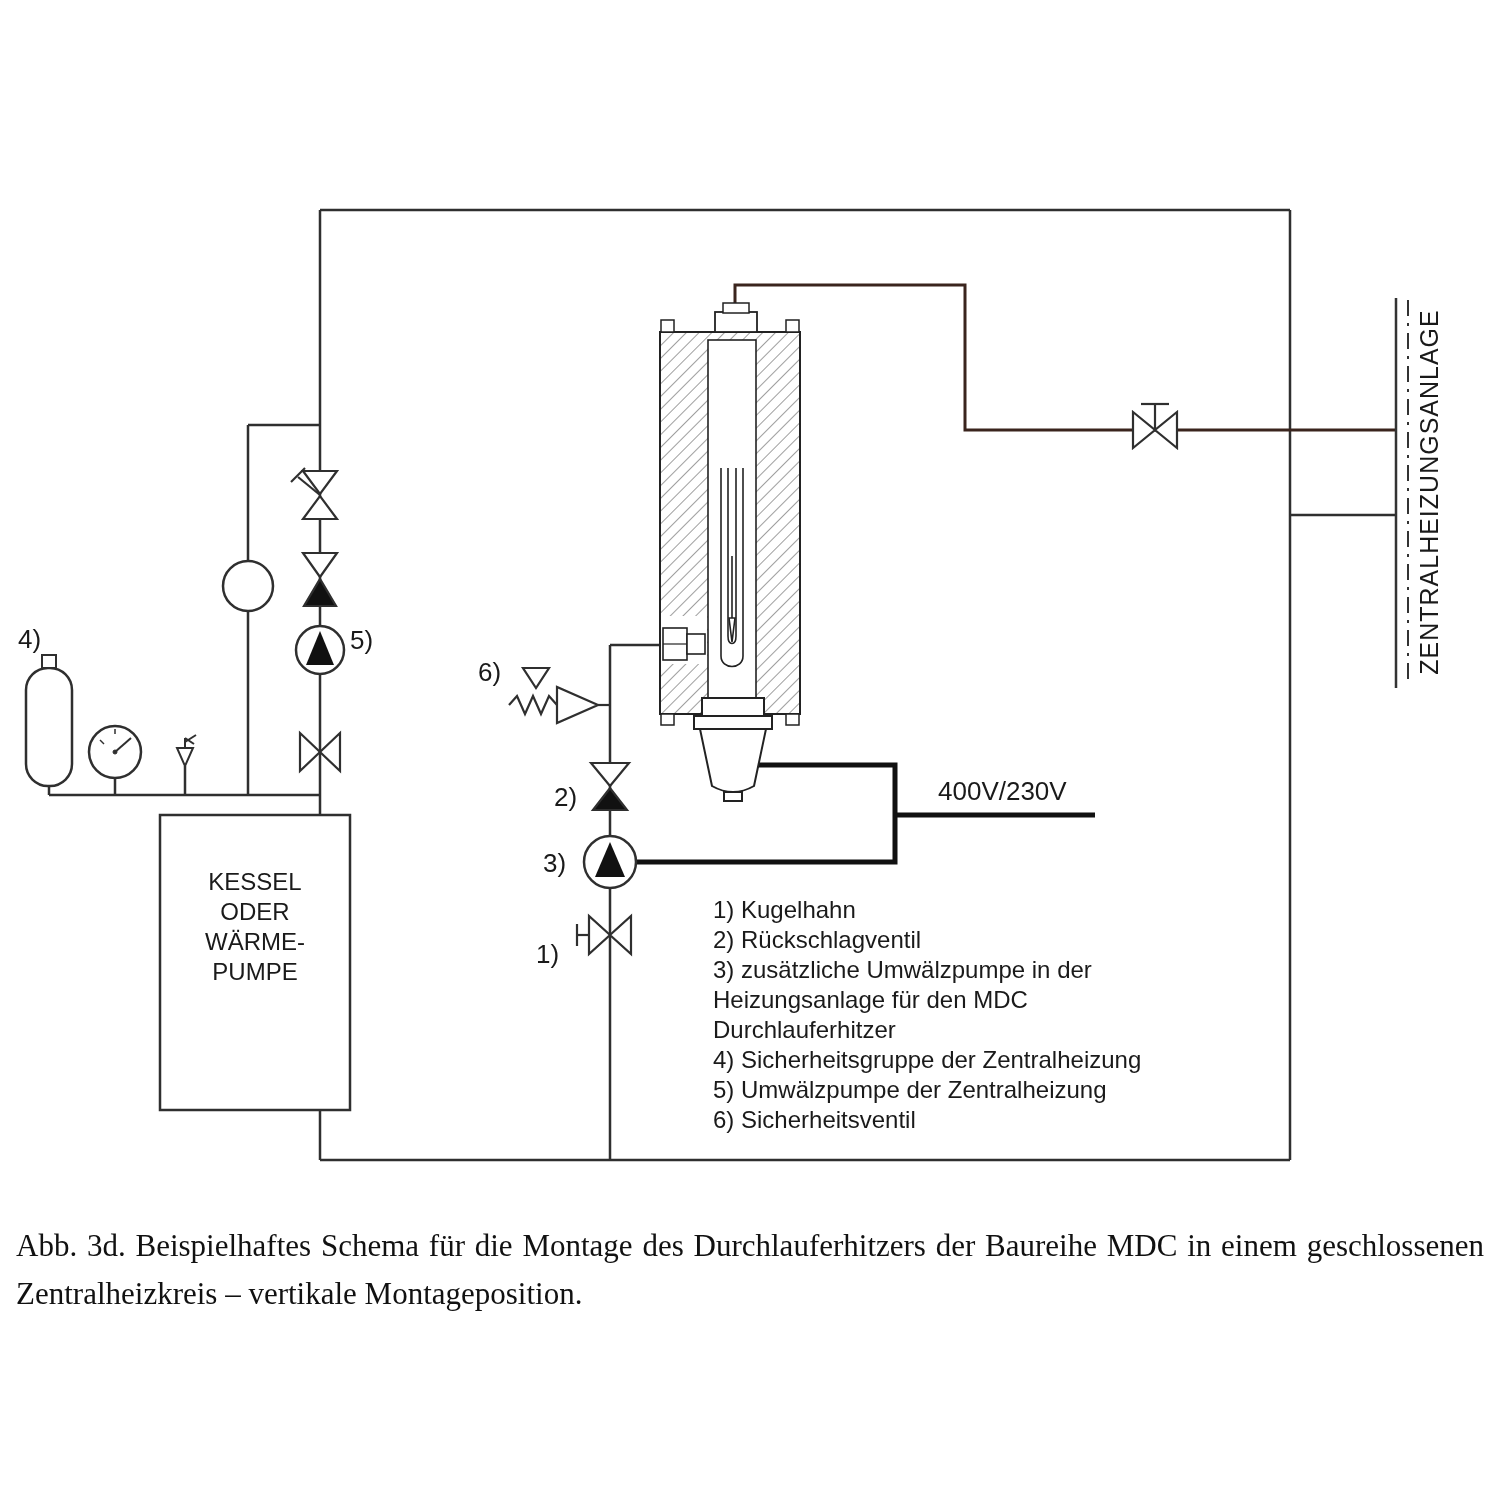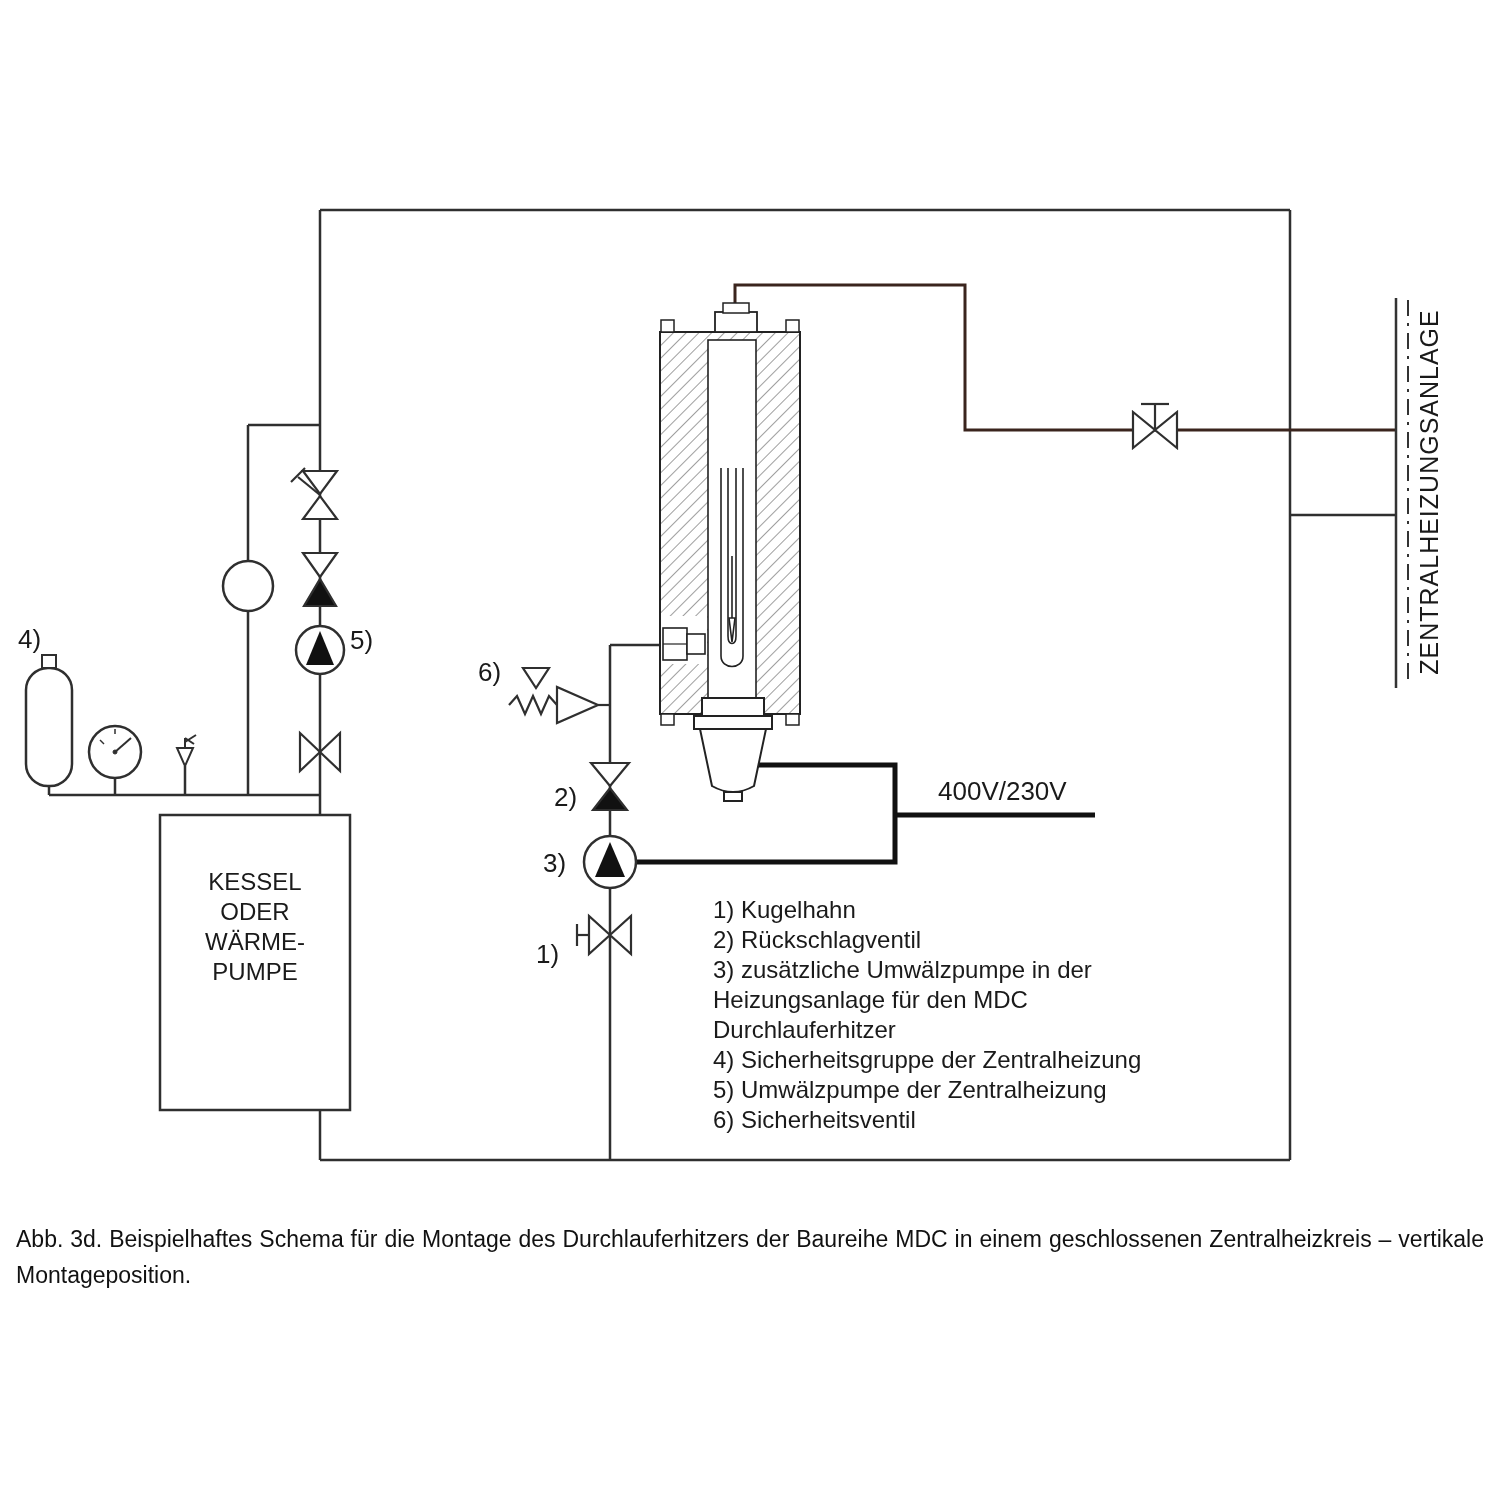--- a/index.html
+++ b/index.html
@@ -6,21 +6,21 @@
   .page{position:relative;width:1500px;height:1500px;background:#ffffff;overflow:hidden;
         font-family:"Liberation Sans",sans-serif;}
   svg{position:absolute;top:0;left:0;}
   .lbl{font-family:"Liberation Sans",sans-serif;fill:#1a1a1a;}
   .callout{font-size:26px;}
   .legend-line{font-size:24px;}
   .boiler-line{font-size:24px;}
   .power{font-size:26px;}
   .wall-text{font-size:25px;letter-spacing:1px;}
   .caption{position:absolute;left:16px;top:1222px;width:1468px;
-           font-family:Liberation Sans, sans-serif;font-size:23px;line-height:1.55;
+           font-family:Liberation Serif, serif;font-size:31px;line-height:1.55;
            color:#111;text-align:justify;}
 </style>
 </head>
 <body>
 
 <div class="page">
 
 <svg width="1500" height="1210" viewBox="0 0 1500 1210">
   <defs>
     <pattern id="hatch" patternUnits="userSpaceOnUse" width="9" height="9" patternTransform="rotate(45)">

